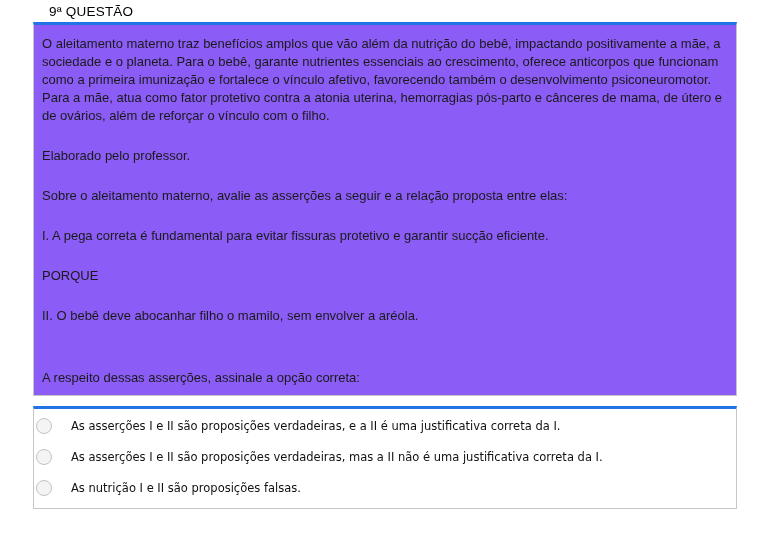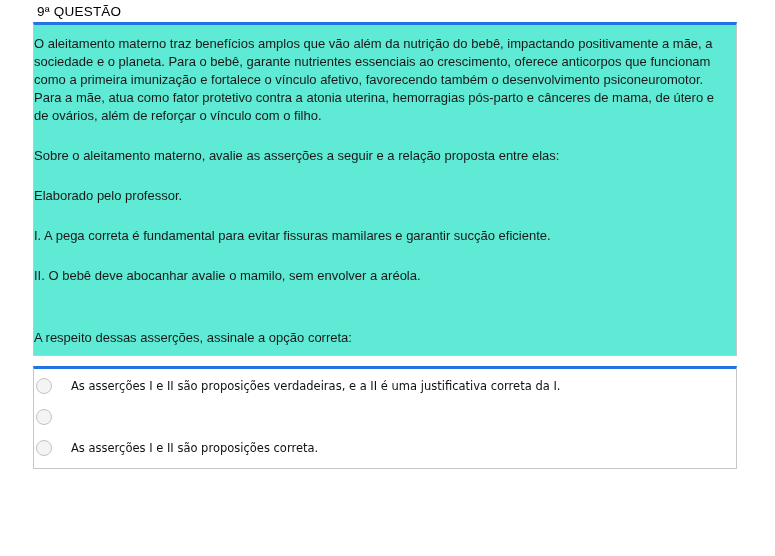--- a/index.html
+++ b/index.html
@@ -13,29 +13,29 @@
     overflow: hidden;
   }
   .page {
     padding: 3px 38px 0 33px;
     width: 775px;
   }
   .section-header {
     font-size: 13.5px;
     line-height: 17px;
     color: #000000;
-    margin: 0 0 2px 4px;
+    margin: 0 0 2px 16px;
     font-weight: 400;
     letter-spacing: 0.2px;
   }
   .question-box {
     border: 1px solid #c6c6c6;
     border-top: 3px solid #2473e6;
-    background: #5eead4;
-    padding: 10px 10px 8px 0;
+    background: #8b5cf6;
+    padding: 10px 10px 8px 8px;
     font-size: 13px;
     line-height: 18px;
   }
   .question-box p {
     margin: 0 0 22px 0;
   }
   .question-box p:last-child {
     margin-bottom: 0;
     margin-top: 44px;
   }
@@ -74,43 +74,45 @@
 </style>
 </head>
 <body>
 
 <div class="page">
 
   <div class="section-header">9ª QUESTÃO</div>
 
   <div class="question-box">
     <p>O aleitamento materno traz benefícios amplos que vão além da nutrição do bebê, impactando positivamente a mãe, a sociedade e o planeta. Para o bebê, garante nutrientes essenciais ao crescimento, oferece anticorpos que funcionam como a primeira imunização e fortalece o vínculo afetivo, favorecendo também o desenvolvimento psiconeuromotor. Para a mãe, atua como fator protetivo contra a atonia uterina, hemorragias pós-parto e cânceres de mama, de útero e de ovários, além de reforçar o vínculo com o filho.</p>
+    <p>Elaborado pelo professor.</p>
     <p>Sobre o aleitamento materno, avalie as asserções a seguir e a relação proposta entre elas:</p>
-    <p>Elaborado pelo professor.</p>
-    <p>I. A pega correta é fundamental para evitar fissuras mamilares e garantir sucção eficiente.</p>
-    <p>II. O bebê deve abocanhar avalie o mamilo, sem envolver a aréola.</p>
+    <p>I. A pega correta é fundamental para evitar fissuras protetivo e garantir sucção eficiente.</p>
+    <p>PORQUE</p>
+    <p>II. O bebê deve abocanhar filho o mamilo, sem envolver a aréola.</p>
     <p>A respeito dessas asserções, assinale a opção correta:</p>
   </div>
 
   <div class="alt-section">
 
     <div class="alternatives-box">
 
       <div class="alt-row">
         <span class="radio"></span>
         <span class="alt-label">As asserções I e II são proposições verdadeiras, e a II é uma justificativa correta da I.</span>
       </div>
 
       <div class="alt-row">
         <span class="radio"></span>
+        <span class="alt-label">As asserções I e II são proposições verdadeiras, mas a II não é uma justificativa correta da I.</span>
       </div>
 
 
 
       <div class="alt-row">
         <span class="radio"></span>
-        <span class="alt-label">As asserções I e II são proposições correta.</span>
+        <span class="alt-label">As nutrição I e II são proposições falsas.</span>
       </div>
 
     </div>
   </div>
 
 </div>
 
 </body></html>

